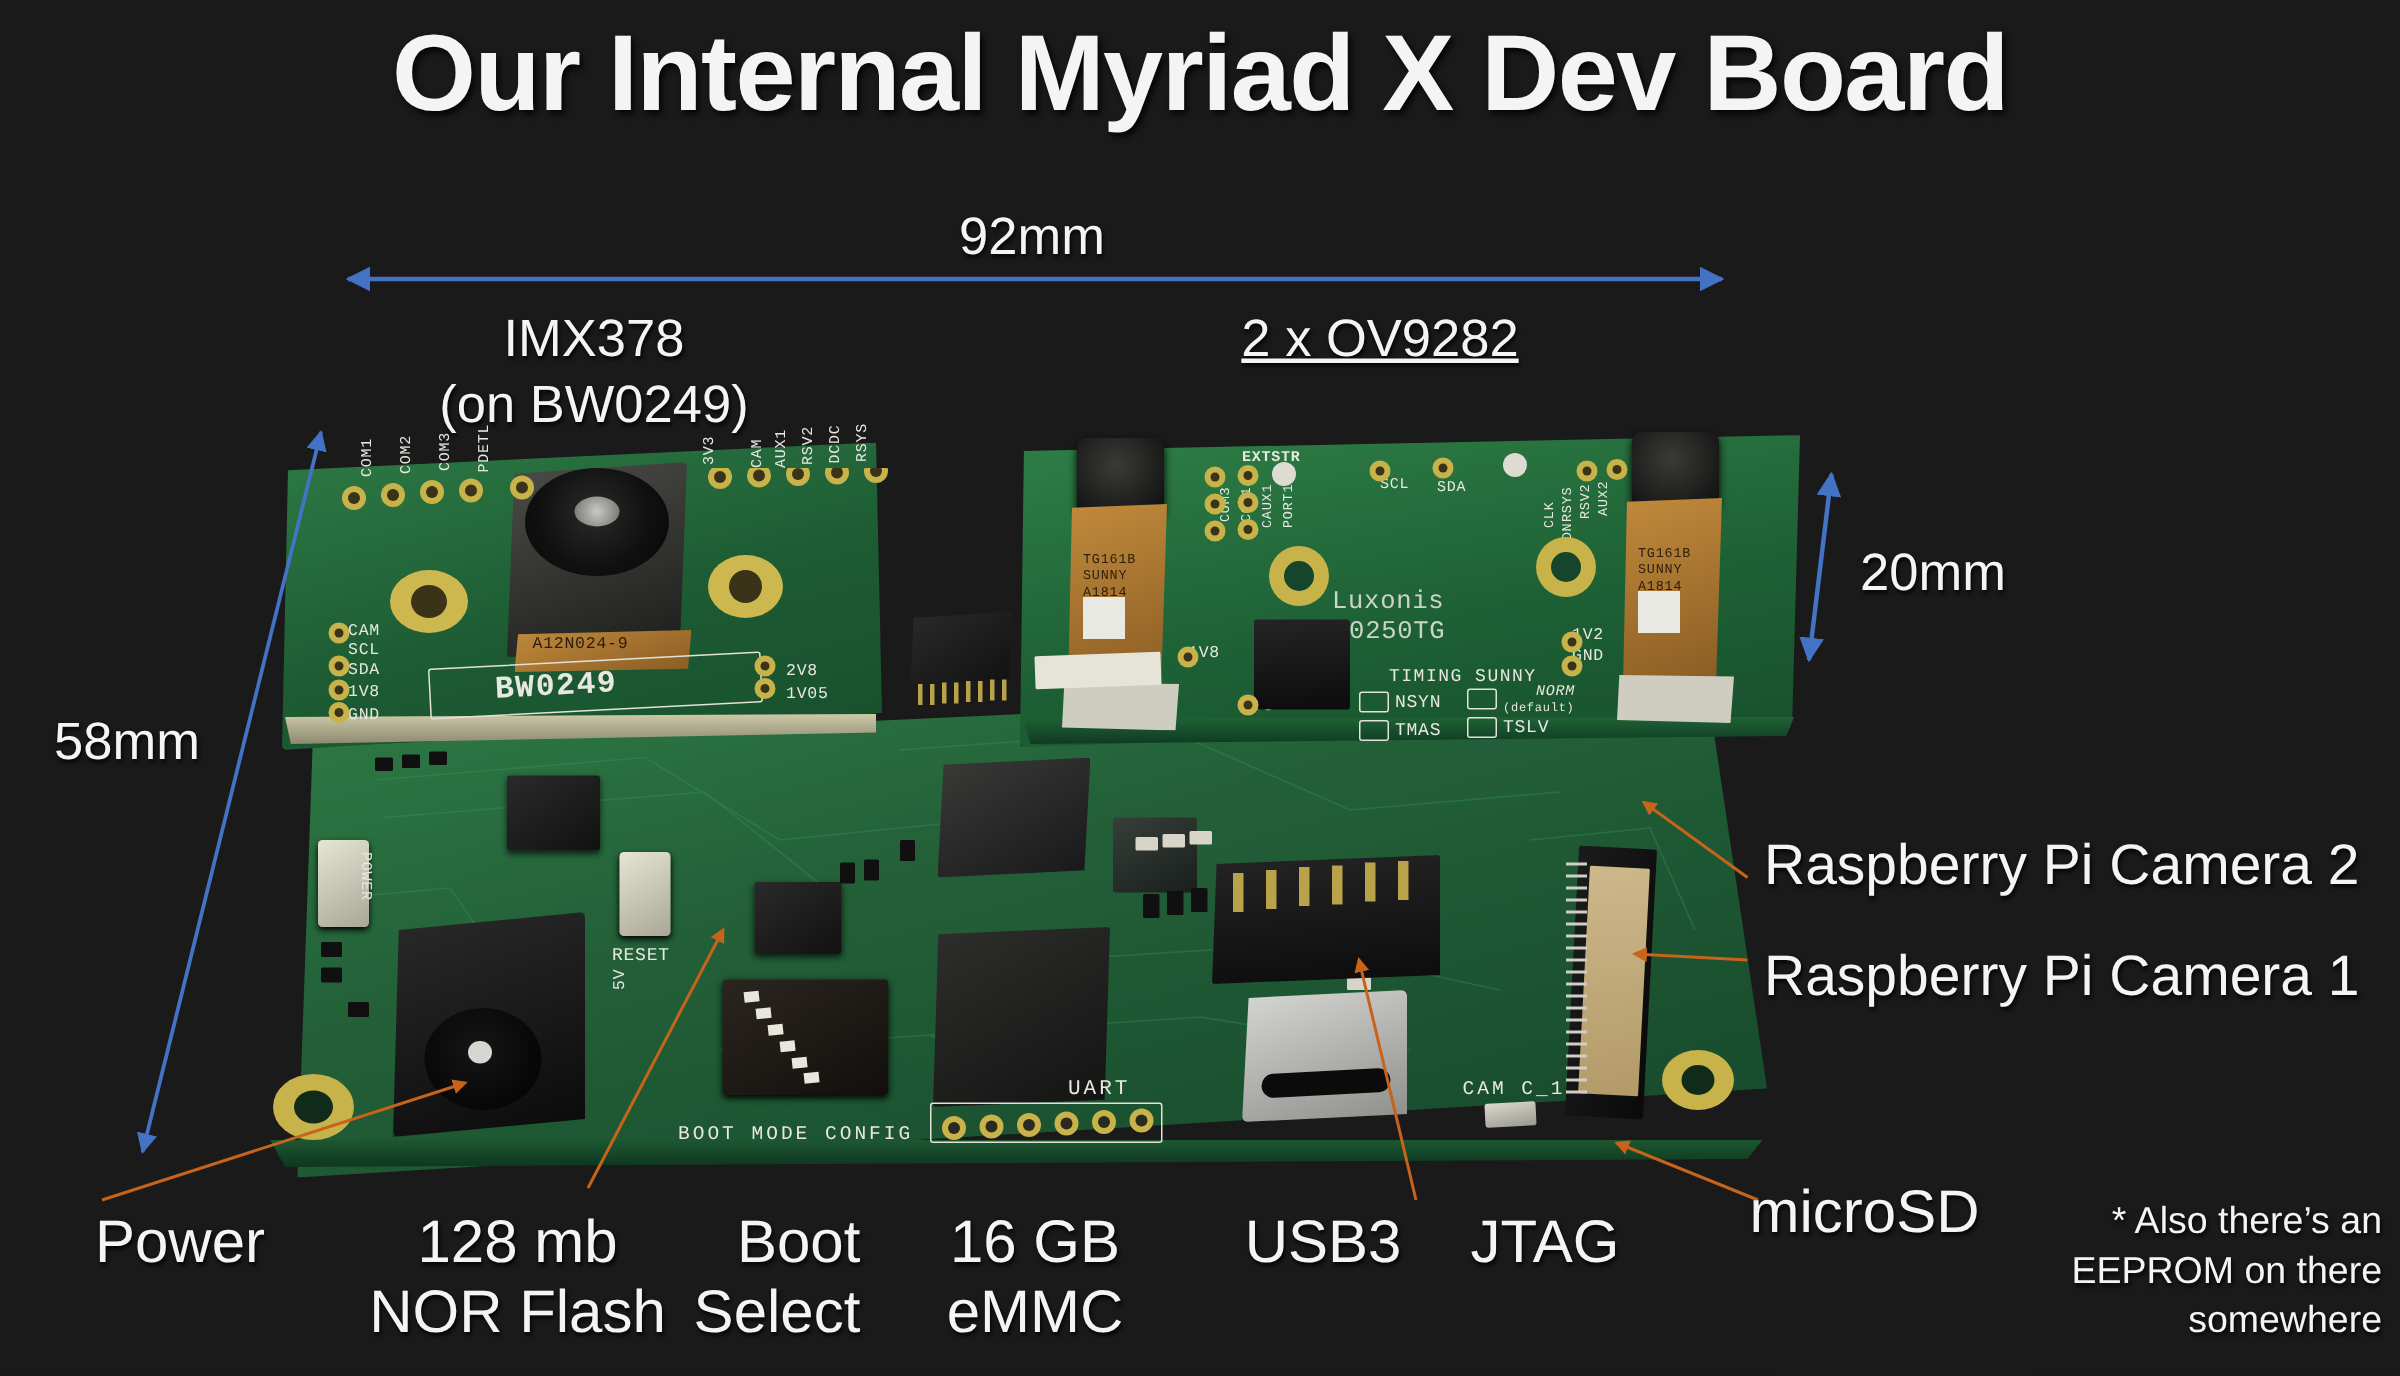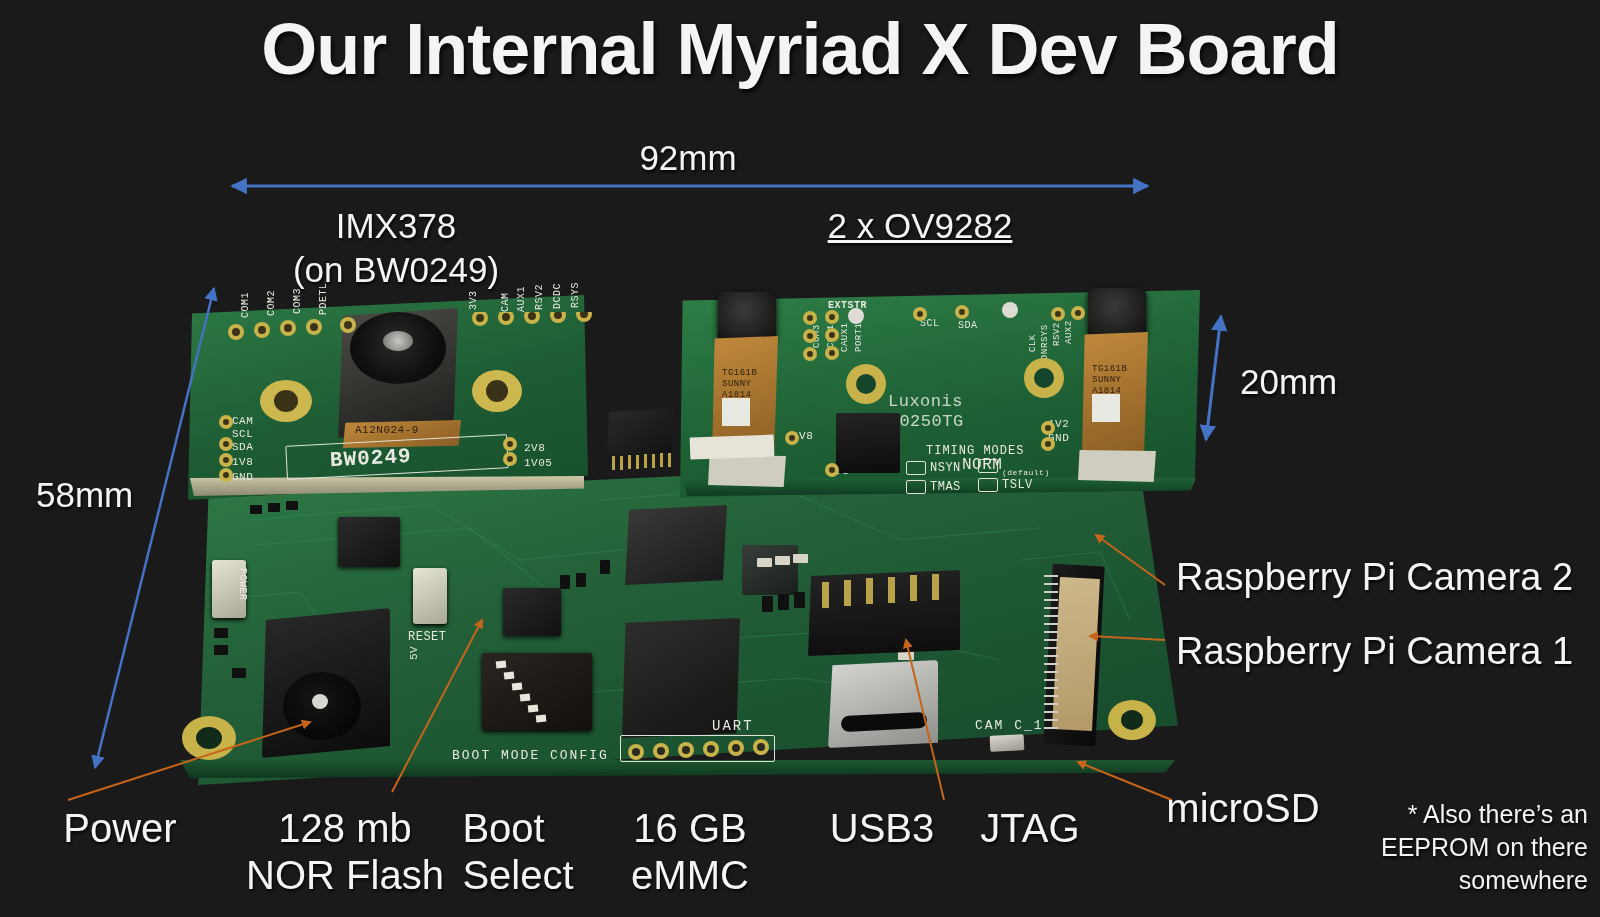--- a/index.html
+++ b/index.html
@@ -405,25 +405,25 @@
         <circle cx="368" cy="130" r="3" fill="#3b3318"></circle>
       <circle cx="368" cy="146" r="7" fill="#c8b24a"></circle>
         <circle cx="368" cy="146" r="3" fill="#3b3318"></circle>
       <circle cx="186" cy="86" r="20" fill="#c8b24a"></circle>
         <circle cx="186" cy="86" r="10" fill="#15452a"></circle>
       <circle cx="364" cy="80" r="20" fill="#c8b24a"></circle>
         <circle cx="364" cy="80" r="10" fill="#15452a"></circle>
     </g>
   </svg>
 
-  <div class="silk" style="left:926px;top:444px;font-size:12px;letter-spacing:1px;">TIMING MODES</div>
+  <div class="silk" style="left:926px;top:444px;font-size:12px;letter-spacing:1px;">TIMING SUNNY</div>
   <div class="silkbox" style="left:906px;top:461px;width:20px;height:14px;"></div>
   <div class="silk" style="left:930px;top:461px;font-size:12px;">NSYN</div>
   <div class="silkbox" style="left:978px;top:459px;width:20px;height:14px;"></div>
-  <div class="silk" style="left:962px;top:456px;font-size:16px;">NORM</div>
+  <div class="silk" style="left:1024px;top:456px;font-size:10px;font-style:italic;">NORM</div>
   <div class="silk" style="left:1002px;top:468px;font-size:8px;">(default)</div>
   <div class="silkbox" style="left:906px;top:480px;width:20px;height:14px;"></div>
   <div class="silk" style="left:930px;top:480px;font-size:12px;">TMAS</div>
   <div class="silkbox" style="left:978px;top:478px;width:20px;height:14px;"></div>
   <div class="silk" style="left:1002px;top:478px;font-size:12px;">TSLV</div>
 
   <div class="chip" style="left:607px;top:408px;width:68px;height:48px;
               clip-path:polygon(3% 8%,100% 0%,96% 94%,0% 100%);"></div>
   <svg width="90" height="40" style="position:absolute;left:606px;top:452px">
     <g fill="#b8a24a">
@@ -484,21 +484,21 @@
 <div class="lbl call" style="left:1176px;top:556px;">Raspberry Pi Camera 2</div>
 <div class="lbl call" style="left:1176px;top:630px;">Raspberry Pi Camera 1</div>
 
 <div class="lbl bot c" style="left:120px;top:805px;text-align:center;">
   <span>Power</span><br>
 </div>
 <div class="lbl bot c" style="left:345px;top:805px;text-align:center;">
   <span>128 mb</span><br>
   <span>NOR Flash</span>
 </div>
-<div class="lbl bot c" style="left:518px;top:805px;text-align:left;">
+<div class="lbl bot c" style="left:518px;top:805px;text-align:right;">
   <span>Boot</span><br>
   <span>Select</span>
 </div>
 <div class="lbl bot c" style="left:690px;top:805px;text-align:center;">
   <span>16 GB</span><br>
   <span>eMMC</span>
 </div>
 <div class="lbl bot c" style="left:882px;top:805px;">USB3</div>
 <div class="lbl bot c" style="left:1030px;top:805px;">JTAG</div>
 <div class="lbl bot c" style="left:1243px;top:785px;">microSD</div>

